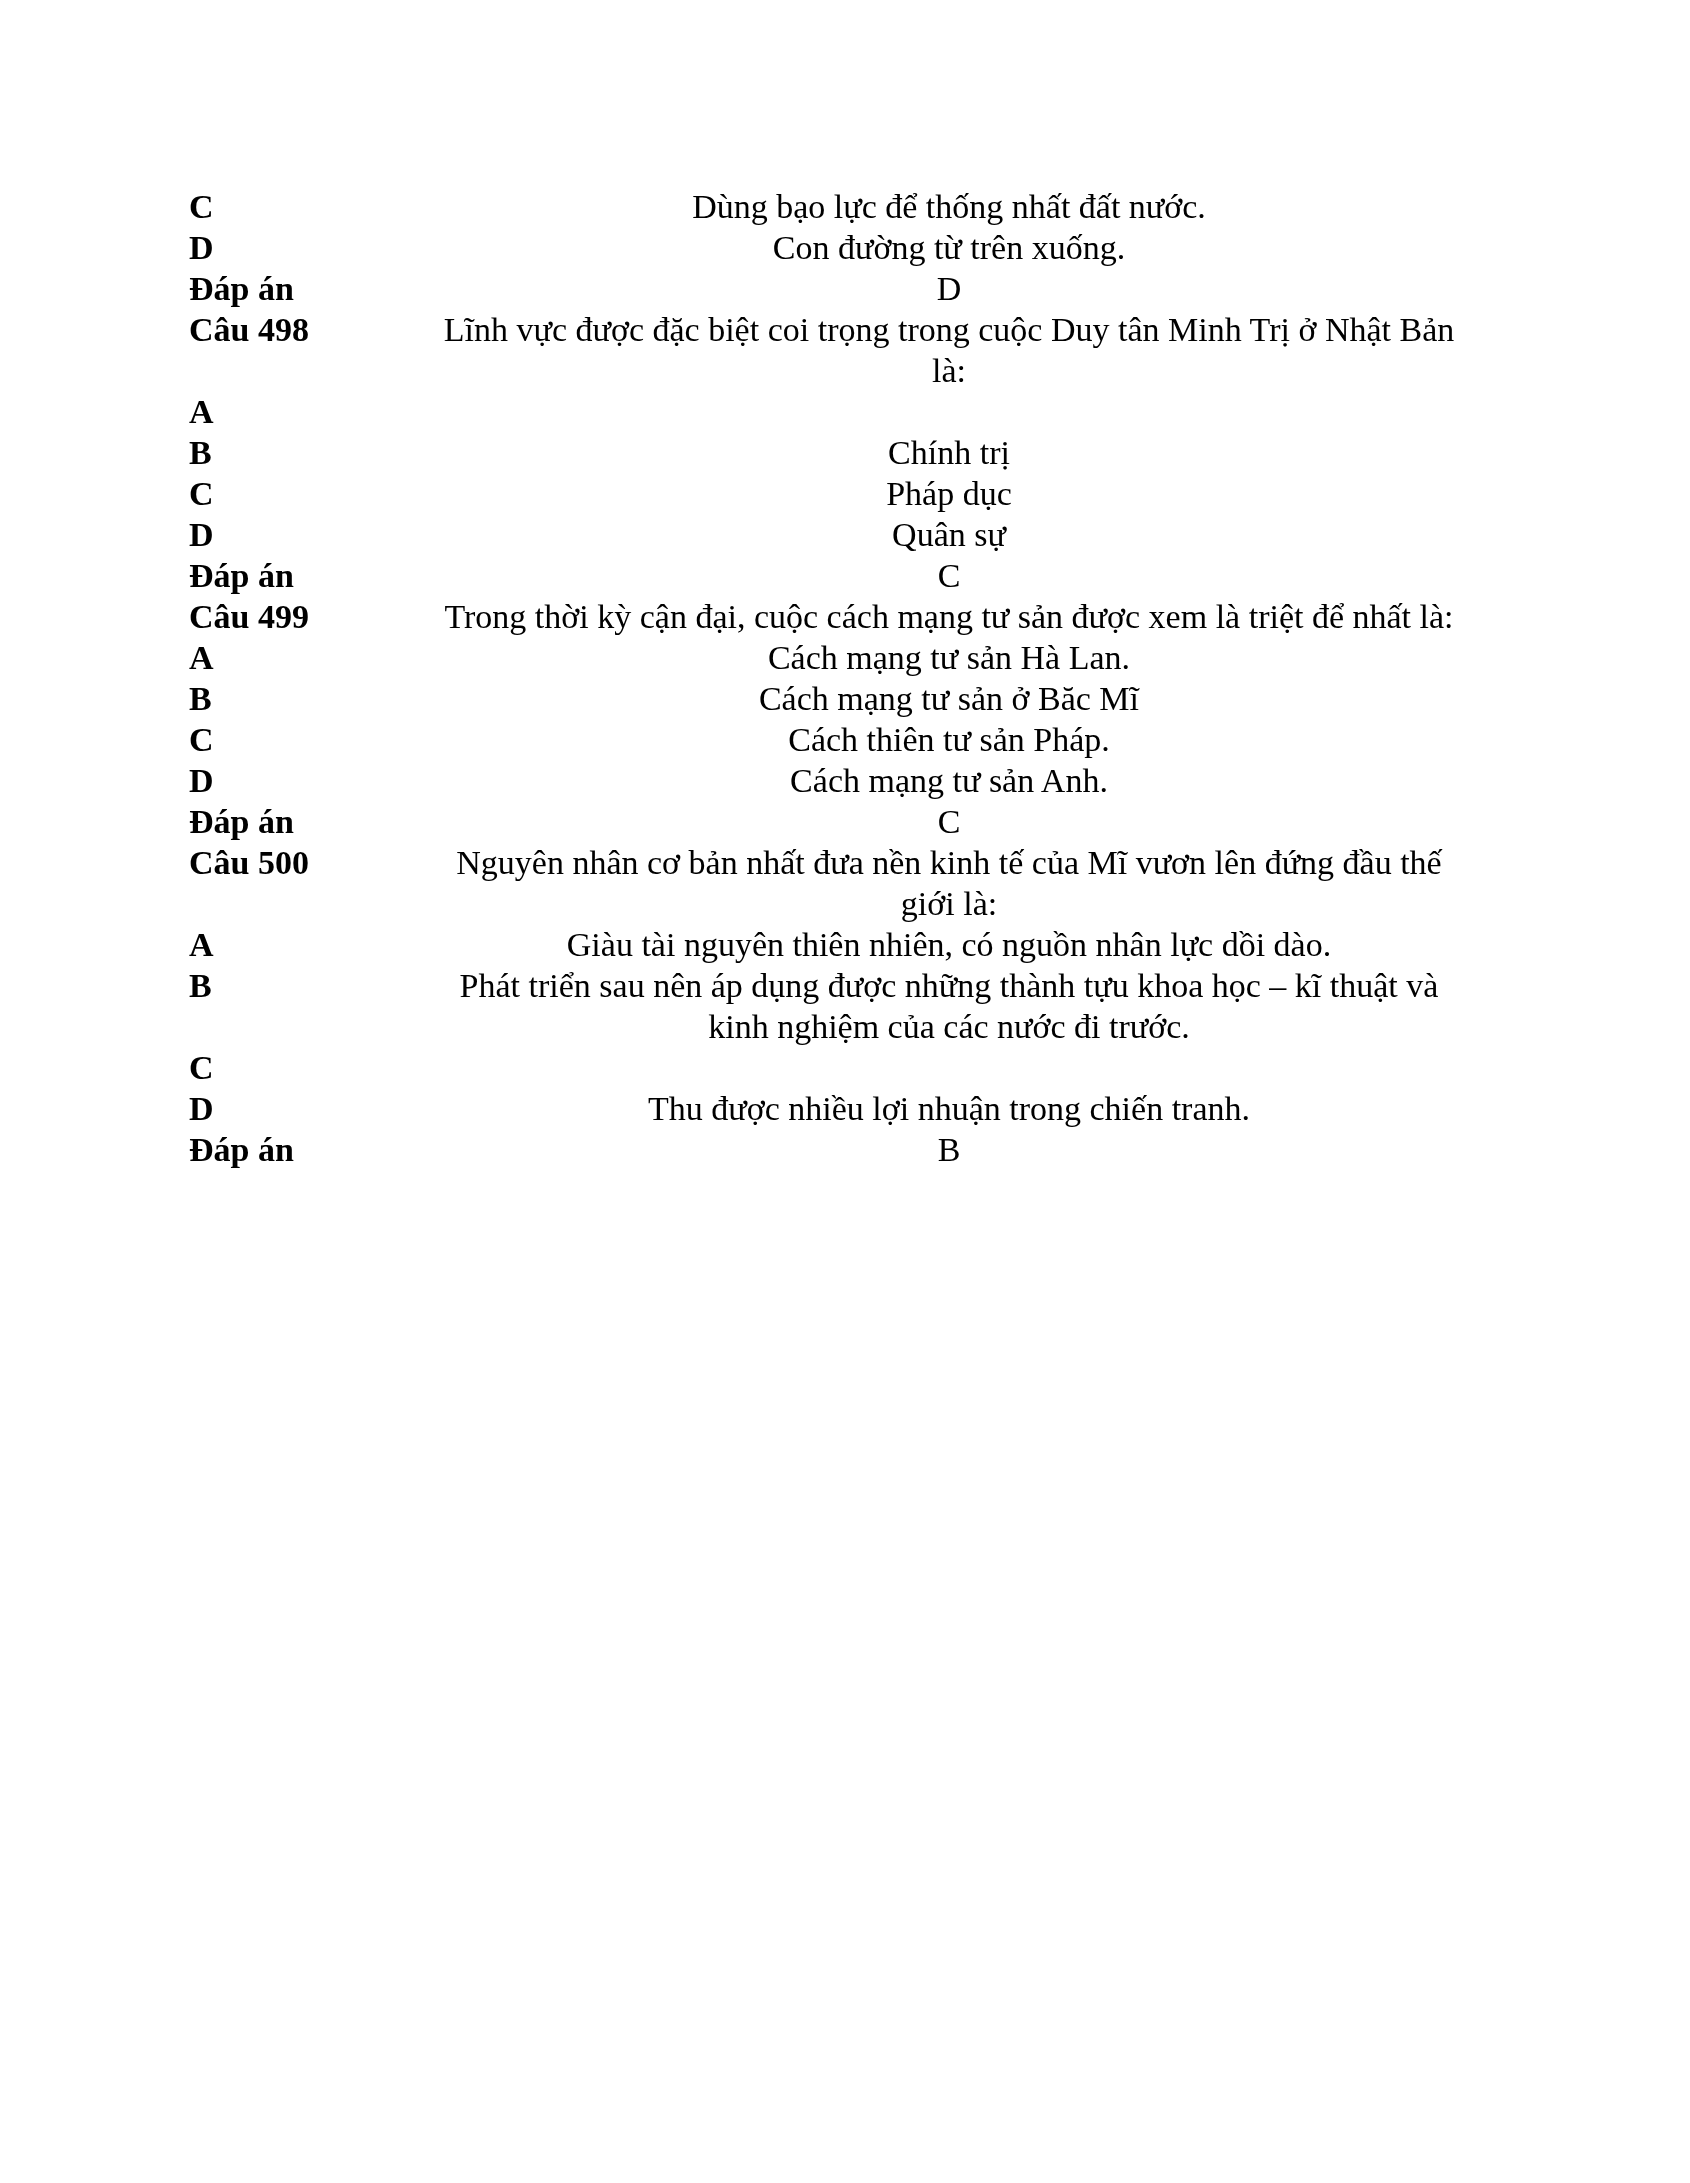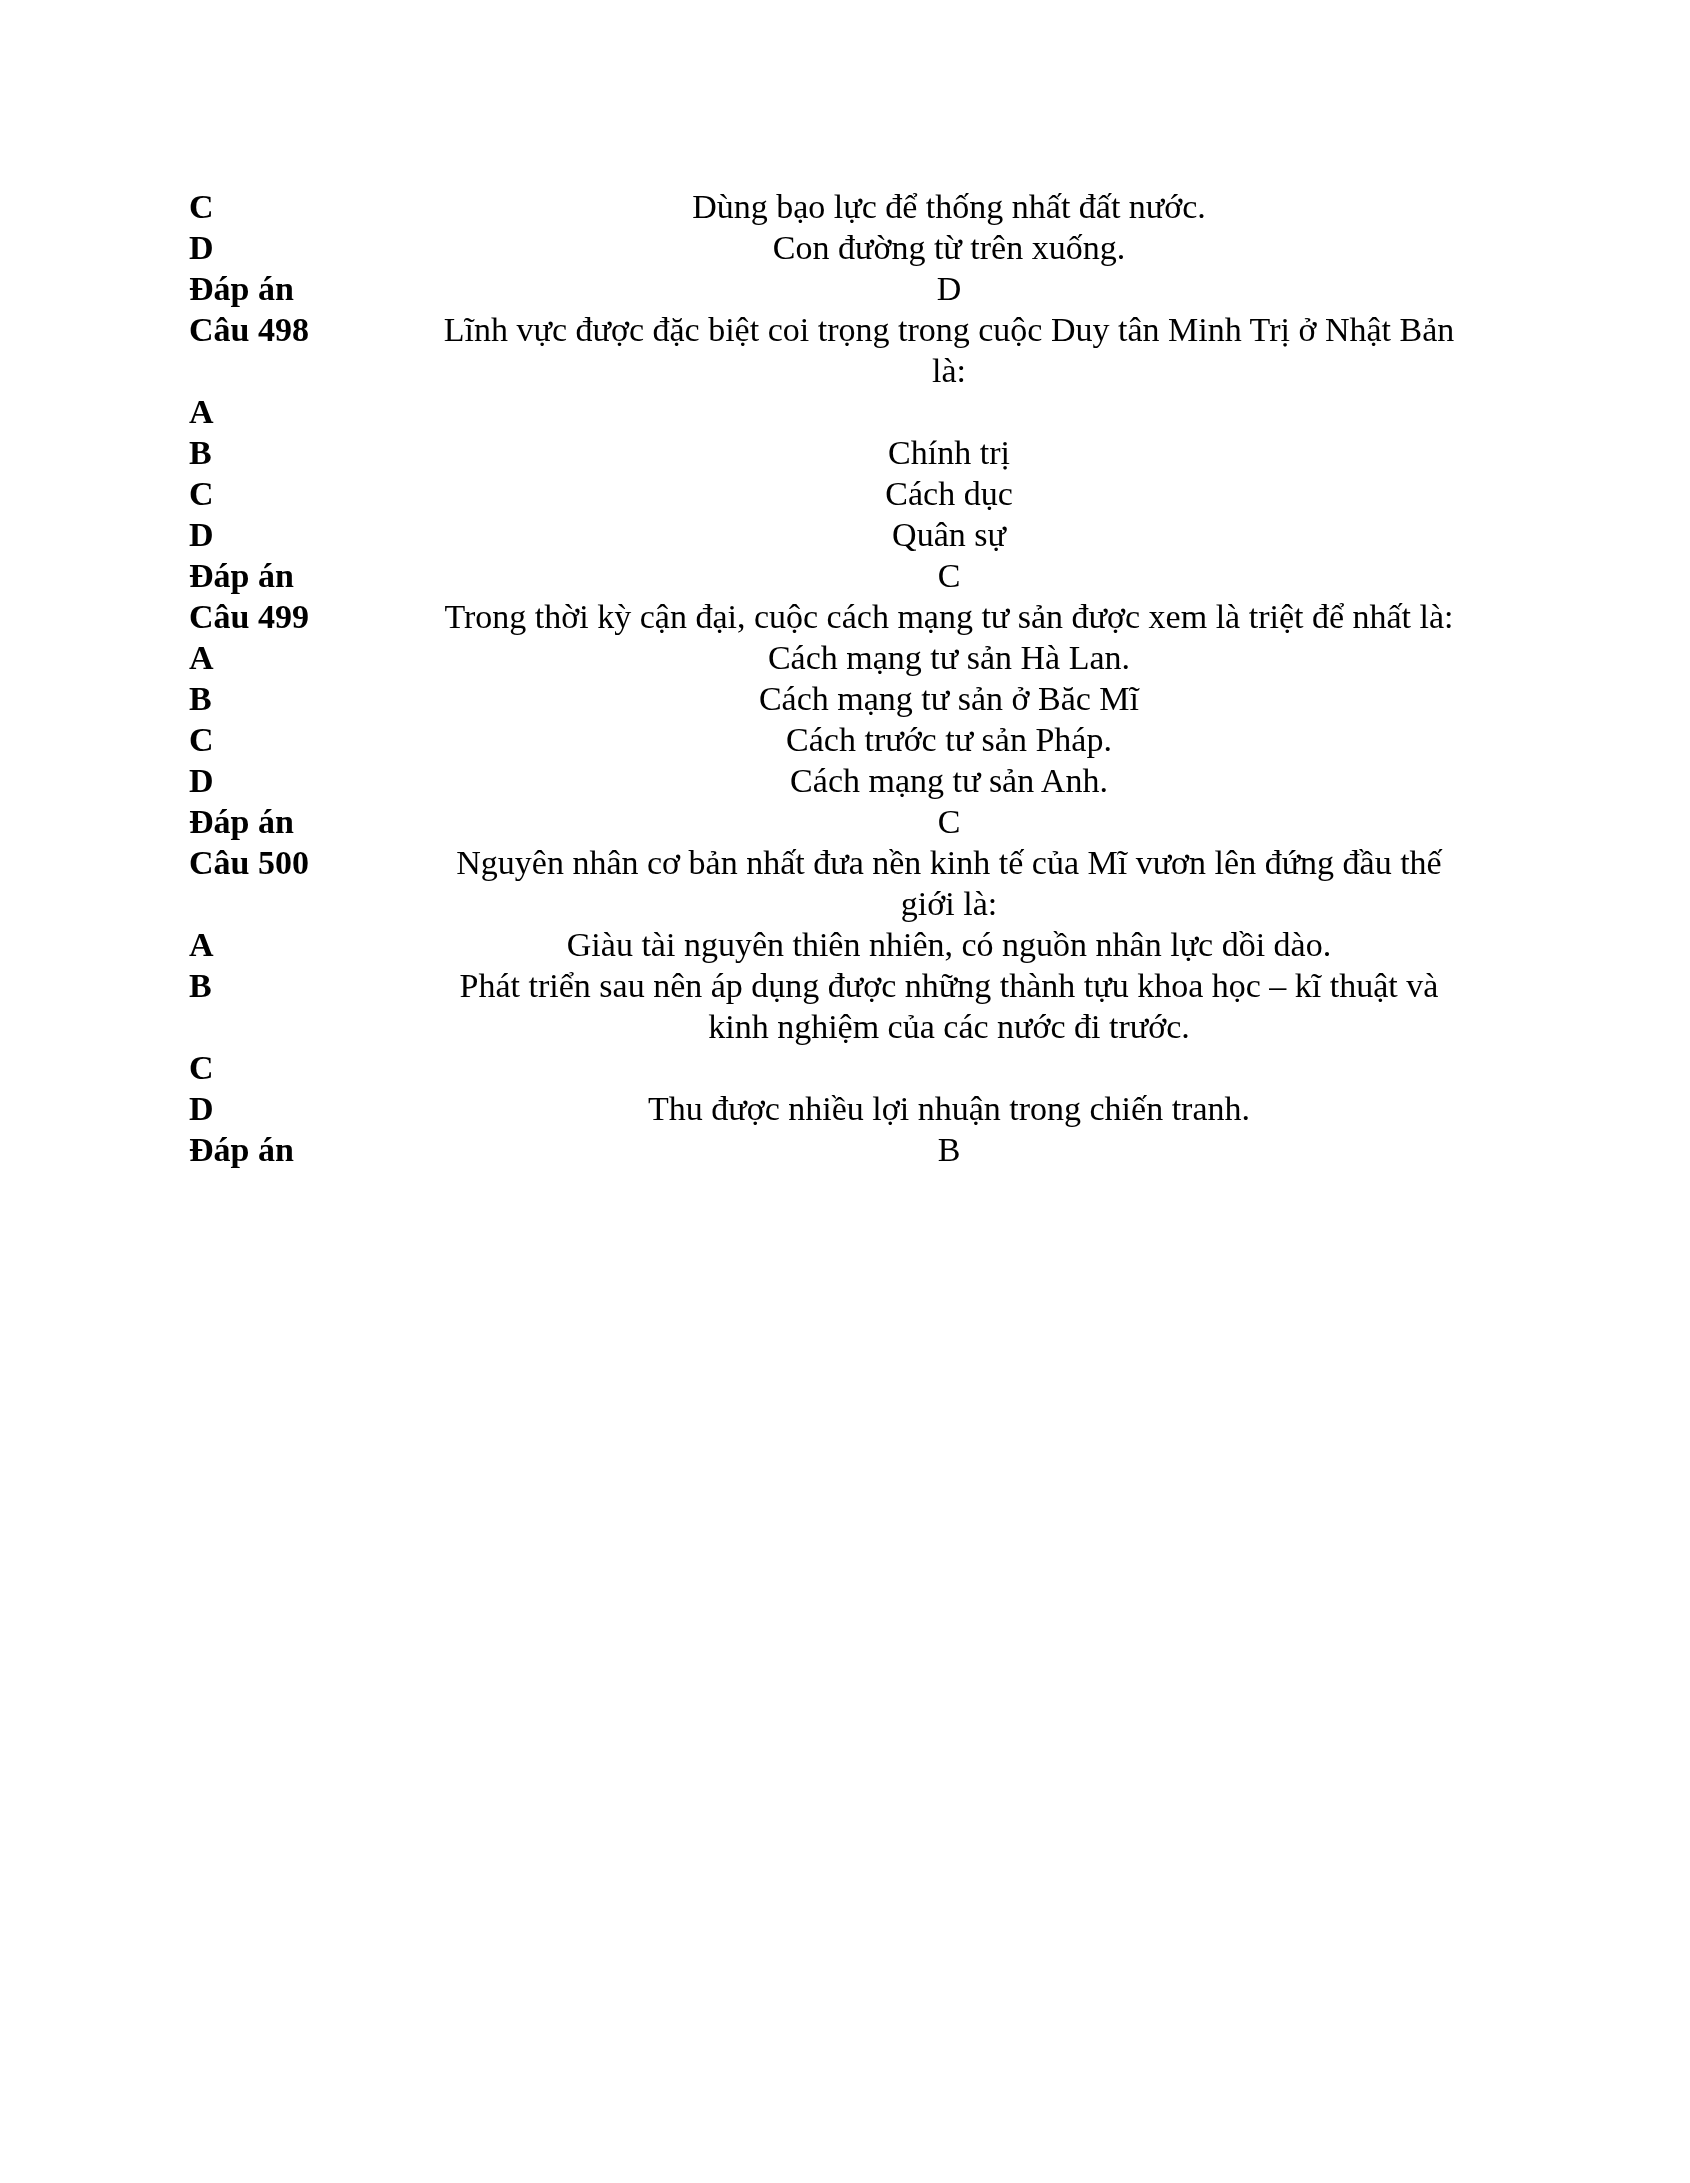--- a/index.html
+++ b/index.html
@@ -67,21 +67,21 @@
     </div>
     <div class="row">
       <div class="lbl">A</div>
     </div>
     <div class="row">
       <div class="lbl">B</div>
       <div class="txt">Chính trị</div>
     </div>
     <div class="row">
       <div class="lbl">C</div>
-      <div class="txt">Cách dục</div>
+      <div class="txt">Pháp dục</div>
     </div>
     <div class="row">
       <div class="lbl">D</div>
       <div class="txt">Quân sự</div>
     </div>
     <div class="row">
       <div class="lbl">Đáp án</div>
       <div class="txt">C</div>
     </div>
 
@@ -92,21 +92,21 @@
     <div class="row">
       <div class="lbl">A</div>
       <div class="txt">Cách mạng tư sản Hà Lan.</div>
     </div>
     <div class="row">
       <div class="lbl">B</div>
       <div class="txt">Cách mạng tư sản ở Băc Mĩ</div>
     </div>
     <div class="row">
       <div class="lbl">C</div>
-      <div class="txt">Cách trước tư sản Pháp.</div>
+      <div class="txt">Cách thiên tư sản Pháp.</div>
     </div>
     <div class="row">
       <div class="lbl">D</div>
       <div class="txt">Cách mạng tư sản Anh.</div>
     </div>
     <div class="row">
       <div class="lbl">Đáp án</div>
       <div class="txt">C</div>
     </div>
 

